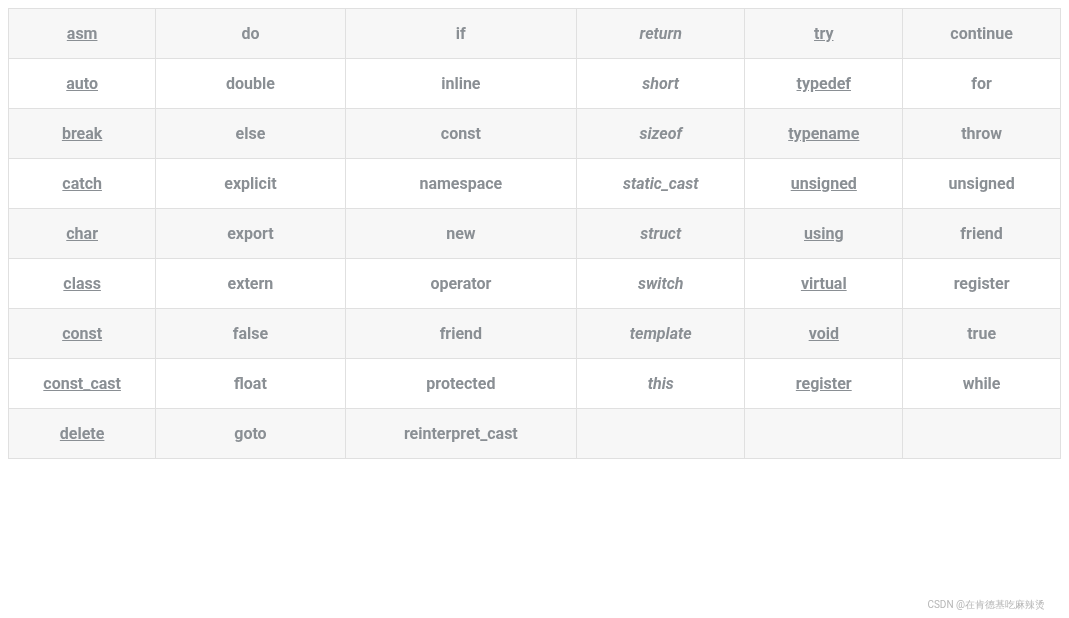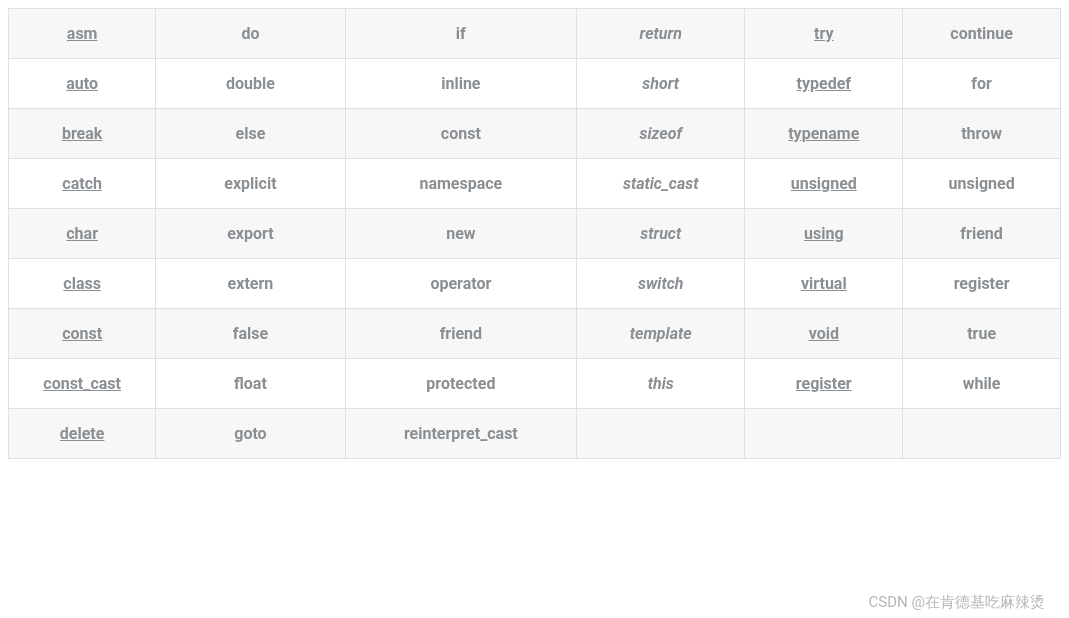--- a/index.html
+++ b/index.html
@@ -39,21 +39,21 @@
     .col-0 { width: 14%; text-decoration: underline; }
     .col-1 { width: 18%; }
     .col-2 { width: 22%; }
     .col-3 { width: 16%; font-style: italic; }
     .col-4 { width: 15%; text-decoration: underline; }
     .col-5 { width: 15%; }
     .watermark {
       position: absolute;
       right: 24px;
       bottom: 6px;
-      font-size: 15px;
+      font-size: 10px;
       color: rgba(120, 120, 120, 0.55);
       font-weight: 400;
       pointer-events: none;
     }
   </style>
 </head>
 <body>
 
 <div class="table">
   <div class="row">

